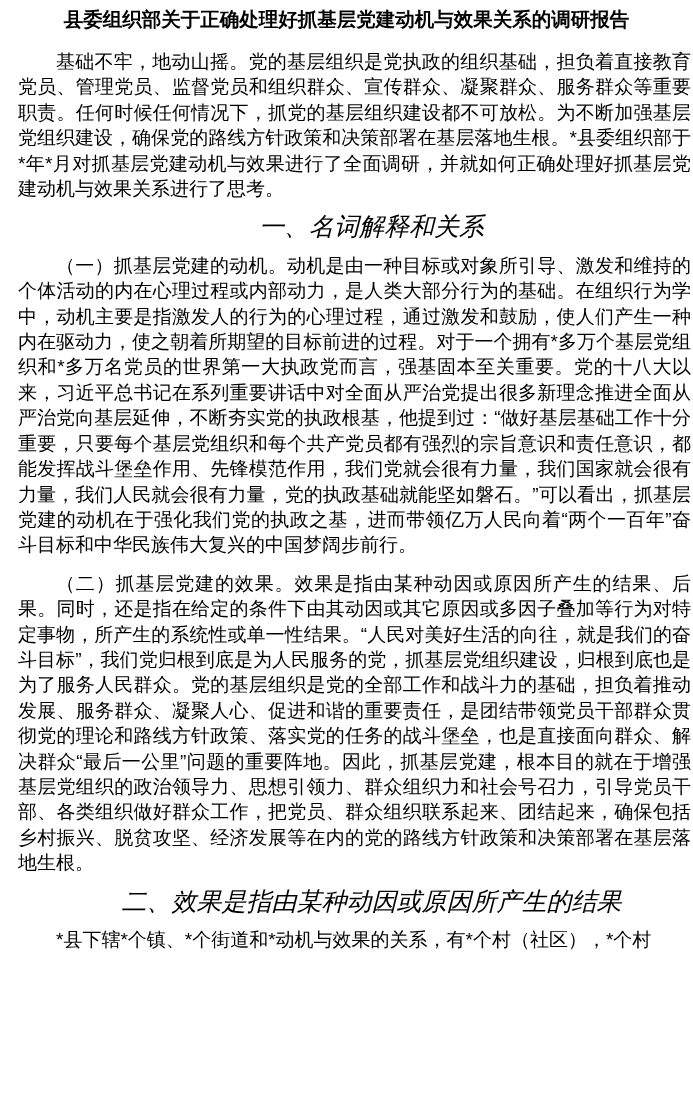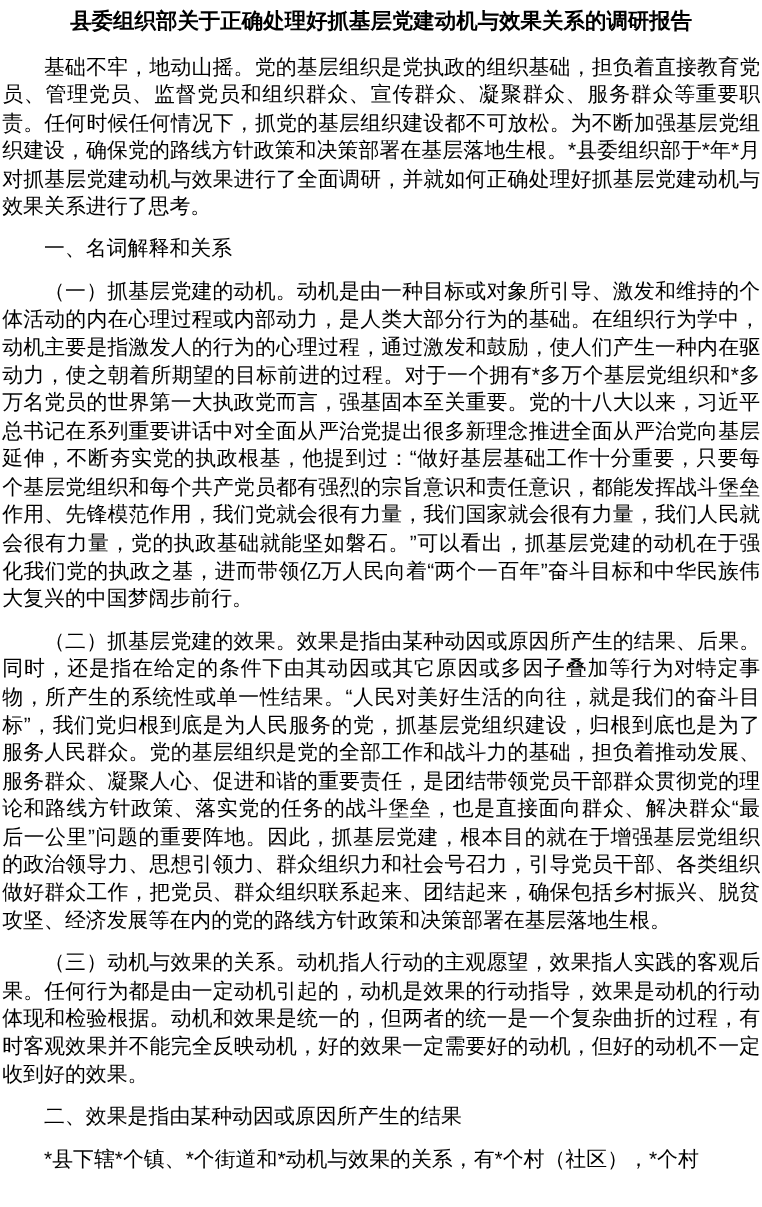--- a/index.html
+++ b/index.html
@@ -24,44 +24,44 @@
     background: #ffffff;
   }
   .doc-title {
     font-size: 19.5px;
     font-weight: 700;
     text-align: center;
     line-height: 26px;
     margin: 0 0 17px 0;
   }
   .para {
-    margin: 0 0 13px 0;
+    margin: 0 0 13px 16px;
     text-indent: 2em;
     text-align: justify;
   }
   .heading {
-    font-size: 19px;
+    font-size: 25px;
     font-weight: 400;
     margin: 0 0 13px 0;
     text-indent: 2em;
-    text-align: left;
+    text-align: center;
+    font-style: italic;
   }
 </style>
 </head>
 <body>
 
 <div class="doc">
   <h1 class="doc-title">县委组织部关于正确处理好抓基层党建动机与效果关系的调研报告</h1>
 
   <p class="para">基础不牢，地动山摇。党的基层组织是党执政的组织基础，担负着直接教育党员、管理党员、监督党员和组织群众、宣传群众、凝聚群众、服务群众等重要职责。任何时候任何情况下，抓党的基层组织建设都不可放松。为不断加强基层党组织建设，确保党的路线方针政策和决策部署在基层落地生根。*县委组织部于*年*月对抓基层党建动机与效果进行了全面调研，并就如何正确处理好抓基层党建动机与效果关系进行了思考。</p>
 
   <h2 class="heading">一、名词解释和关系</h2>
 
   <p class="para">（一）抓基层党建的动机。动机是由一种目标或对象所引导、激发和维持的个体活动的内在心理过程或内部动力，是人类大部分行为的基础。在组织行为学中，动机主要是指激发人的行为的心理过程，通过激发和鼓励，使人们产生一种内在驱动力，使之朝着所期望的目标前进的过程。对于一个拥有*多万个基层党组织和*多万名党员的世界第一大执政党而言，强基固本至关重要。党的十八大以来，习近平总书记在系列重要讲话中对全面从严治党提出很多新理念推进全面从严治党向基层延伸，不断夯实党的执政根基，他提到过：“做好基层基础工作十分重要，只要每个基层党组织和每个共产党员都有强烈的宗旨意识和责任意识，都能发挥战斗堡垒作用、先锋模范作用，我们党就会很有力量，我们国家就会很有力量，我们人民就会很有力量，党的执政基础就能坚如磐石。”可以看出，抓基层党建的动机在于强化我们党的执政之基，进而带领亿万人民向着“两个一百年”奋斗目标和中华民族伟大复兴的中国梦阔步前行。</p>
 
   <p class="para">（二）抓基层党建的效果。效果是指由某种动因或原因所产生的结果、后果。同时，还是指在给定的条件下由其动因或其它原因或多因子叠加等行为对特定事物，所产生的系统性或单一性结果。“人民对美好生活的向往，就是我们的奋斗目标”，我们党归根到底是为人民服务的党，抓基层党组织建设，归根到底也是为了服务人民群众。党的基层组织是党的全部工作和战斗力的基础，担负着推动发展、服务群众、凝聚人心、促进和谐的重要责任，是团结带领党员干部群众贯彻党的理论和路线方针政策、落实党的任务的战斗堡垒，也是直接面向群众、解决群众“最后一公里”问题的重要阵地。因此，抓基层党建，根本目的就在于增强基层党组织的政治领导力、思想引领力、群众组织力和社会号召力，引导党员干部、各类组织做好群众工作，把党员、群众组织联系起来、团结起来，确保包括乡村振兴、脱贫攻坚、经济发展等在内的党的路线方针政策和决策部署在基层落地生根。</p>
 
-  <p class="para">（三）动机与效果的关系。动机指人行动的主观愿望，效果指人实践的客观后果。任何行为都是由一定动机引起的，动机是效果的行动指导，效果是动机的行动体现和检验根据。动机和效果是统一的，但两者的统一是一个复杂曲折的过程，有时客观效果并不能完全反映动机，好的效果一定需要好的动机，但好的动机不一定收到好的效果。</p>
 
   <h2 class="heading">二、效果是指由某种动因或原因所产生的结果</h2>
 
   <p class="para">*县下辖*个镇、*个街道和*动机与效果的关系，有*个村（社区），*个村</p>
 </div>
 
 </body></html>

